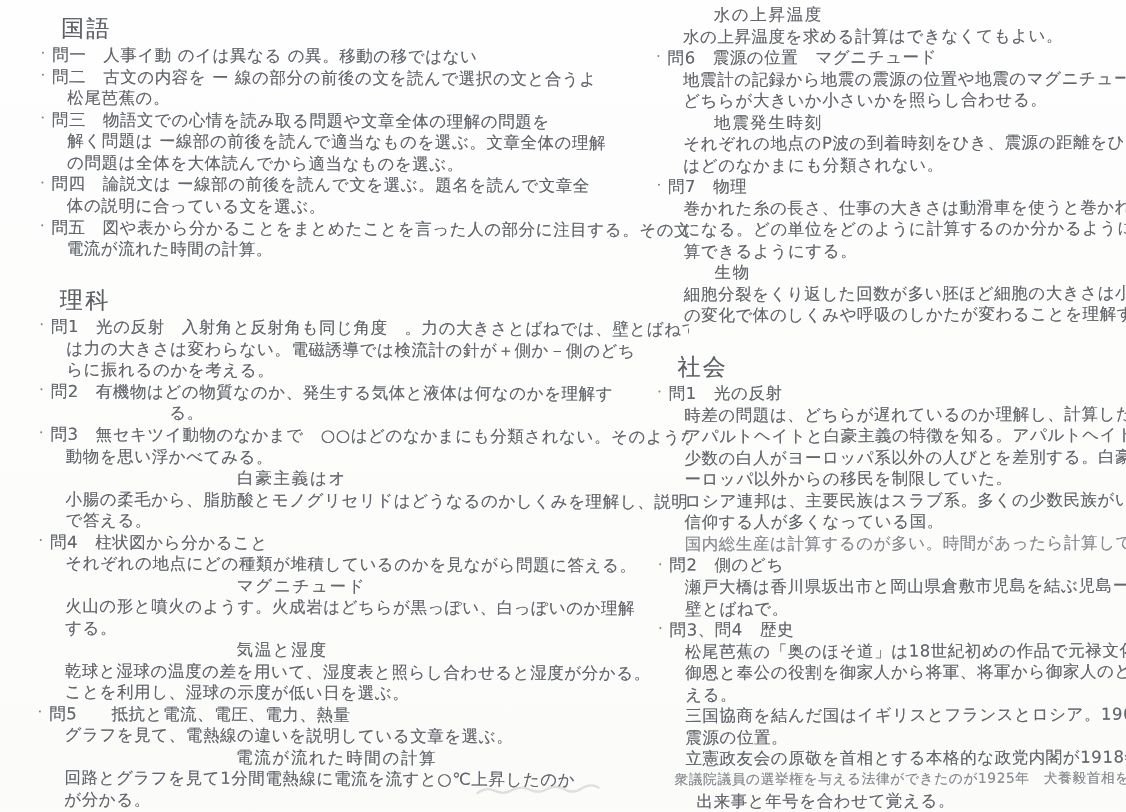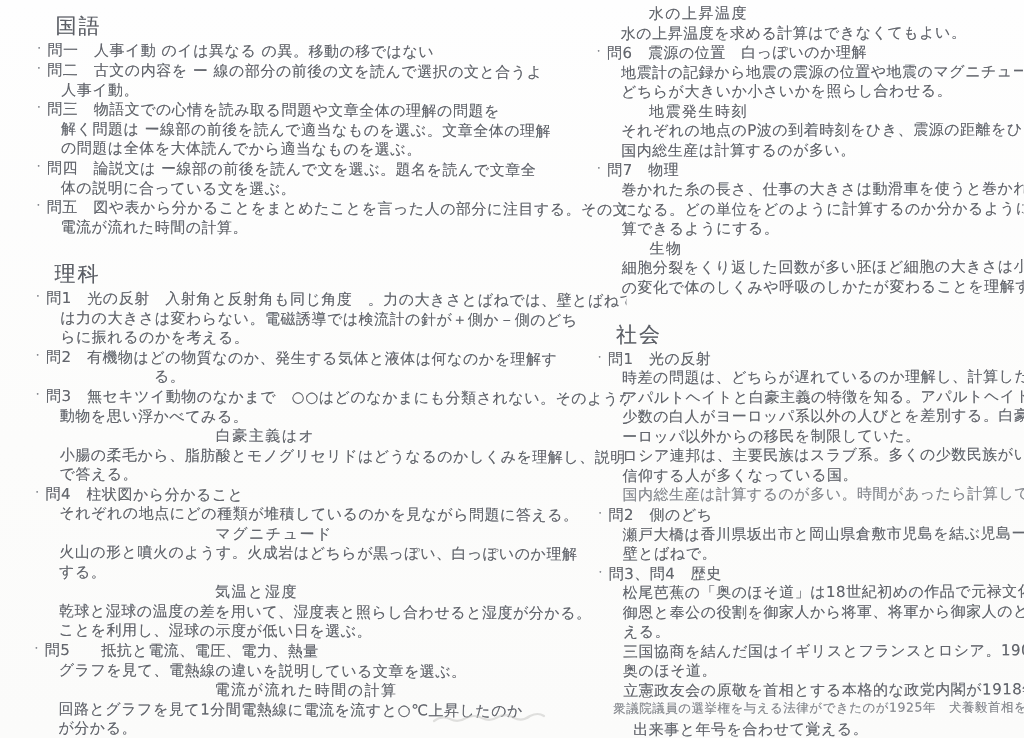--- a/index.html
+++ b/index.html
@@ -46,21 +46,21 @@
   #smudge-mark svg{display:block;}
 </style>
 </head>
 <body>
 
 <div id="scan-page">
   <div id="col-left" class="col">
       <div class="line k-title"><span class="txt">国語</span></div>
       <div class="line k-item"><span class="bullet">・</span><span class="txt">問一　人事イ動 のイは異なる の異。移動の移ではない</span></div>
       <div class="line k-item"><span class="bullet">・</span><span class="txt">問二　古文の内容を ー 線の部分の前後の文を読んで選択の文と合うよ</span></div>
-      <div class="line k-cont"><span class="txt">人事イ動。</span></div>
+      <div class="line k-cont"><span class="txt">松尾芭蕉の。</span></div>
       <div class="line k-item"><span class="bullet">・</span><span class="txt">問三　物語文での心情を読み取る問題や文章全体の理解の問題を</span></div>
       <div class="line k-cont"><span class="txt">解く問題は ー線部の前後を読んで適当なものを選ぶ。文章全体の理解</span></div>
       <div class="line k-cont"><span class="txt">の問題は全体を大体読んでから適当なものを選ぶ。</span></div>
       <div class="line k-item"><span class="bullet">・</span><span class="txt">問四　論説文は ー線部の前後を読んで文を選ぶ。題名を読んで文章全</span></div>
       <div class="line k-cont"><span class="txt">体の説明に合っている文を選ぶ。</span></div>
       <div class="line k-item"><span class="bullet">・</span><span class="txt">問五　図や表から分かることをまとめたことを言った人の部分に注目する。その文</span></div>
       <div class="line k-cont"><span class="txt">電流が流れた時間の計算。</span></div>
       <div class="line k-gap"></div>
       <div class="line k-title"><span class="txt">理科</span></div>
       <div class="line k-item"><span class="bullet">・</span><span class="txt">問1　光の反射　入射角と反射角も同じ角度　。力の大きさとばねでは、壁とばねで</span></div>
@@ -83,26 +83,26 @@
       <div class="line k-cont"><span class="txt">ことを利用し、湿球の示度が低い日を選ぶ。</span></div>
       <div class="line k-item"><span class="bullet">・</span><span class="txt">問5　　抵抗と電流、電圧、電力、熱量</span></div>
       <div class="line k-cont"><span class="txt">グラフを見て、電熱線の違いを説明している文章を選ぶ。</span></div>
       <div class="line k-subhead"><span class="txt">電流が流れた時間の計算</span></div>
       <div class="line k-cont"><span class="txt">回路とグラフを見て1分間電熱線に電流を流すと○℃上昇したのか</span></div>
       <div class="line k-cont"><span class="txt">が分かる。</span></div>
     </div>
   <div id="col-right" class="col">
       <div class="line k-subhead-r"><span class="txt">水の上昇温度</span></div>
       <div class="line k-cont"><span class="txt">水の上昇温度を求める計算はできなくてもよい。</span></div>
-      <div class="line k-item"><span class="bullet">・</span><span class="txt">問6　震源の位置　白っぽいのか理解</span></div>
+      <div class="line k-item"><span class="bullet">・</span><span class="txt">問6　震源の位置　マグニチュード</span></div>
       <div class="line k-cont"><span class="txt">地震計の記録から地震の震源の位置や地震のマグニチュード</span></div>
       <div class="line k-cont"><span class="txt">どちらが大きいか小さいかを照らし合わせる。</span></div>
       <div class="line k-subhead-r"><span class="txt">地震発生時刻</span></div>
       <div class="line k-cont"><span class="txt">それぞれの地点のP波の到着時刻をひき、震源の距離をひき</span></div>
-      <div class="line k-cont"><span class="txt">国内総生産は計算するのが多い。</span></div>
+      <div class="line k-cont"><span class="txt">はどのなかまにも分類されない。</span></div>
       <div class="line k-item"><span class="bullet">・</span><span class="txt">問7　物理</span></div>
       <div class="line k-cont"><span class="txt">巻かれた糸の長さ、仕事の大きさは動滑車を使うと巻かれる糸</span></div>
       <div class="line k-cont"><span class="txt">になる。どの単位をどのように計算するのか分かるようにする。仕事</span></div>
       <div class="line k-cont"><span class="txt">算できるようにする。</span></div>
       <div class="line k-subhead-r"><span class="txt">生物</span></div>
       <div class="line k-cont"><span class="txt">細胞分裂をくり返した回数が多い胚ほど細胞の大きさは小さくなる</span></div>
       <div class="line k-cont"><span class="txt">の変化で体のしくみや呼吸のしかたが変わることを理解する。</span></div>
       <div class="line k-gap"></div>
       <div class="line k-title"><span class="txt">社会</span></div>
       <div class="line k-item"><span class="bullet">・</span><span class="txt">問1　光の反射</span></div>
@@ -114,21 +114,21 @@
       <div class="line k-cont"><span class="txt">信仰する人が多くなっている国。</span></div>
       <div class="line k-cont tone-light"><span class="txt">国内総生産は計算するのが多い。時間があったら計算して答</span></div>
       <div class="line k-item"><span class="bullet">・</span><span class="txt">問2　側のどち</span></div>
       <div class="line k-cont"><span class="txt">瀬戸大橋は香川県坂出市と岡山県倉敷市児島を結ぶ児島ー坂</span></div>
       <div class="line k-cont"><span class="txt">壁とばねで。</span></div>
       <div class="line k-item"><span class="bullet">・</span><span class="txt">問3、問4　歴史</span></div>
       <div class="line k-cont"><span class="txt">松尾芭蕉の「奥のほそ道」は18世紀初めの作品で元禄文化の作品</span></div>
       <div class="line k-cont"><span class="txt">御恩と奉公の役割を御家人から将軍、将軍から御家人のどち</span></div>
       <div class="line k-cont"><span class="txt">える。</span></div>
       <div class="line k-cont"><span class="txt">三国協商を結んだ国はイギリスとフランスとロシア。1907年。三</span></div>
-      <div class="line k-cont"><span class="txt">奥のほそ道。</span></div>
+      <div class="line k-cont"><span class="txt">震源の位置。</span></div>
       <div class="line k-cont"><span class="txt">立憲政友会の原敬を首相とする本格的な政党内閣が1918年、満25歳</span></div>
       <div class="line k-small tone-light"><span class="txt">衆議院議員の選挙権を与える法律ができたのが1925年　犬養毅首相を暗</span></div>
       <div class="line k-last"><span class="txt">出来事と年号を合わせて覚える。</span></div>
     </div>
   <div id="smudge-mark">
     <svg width="130" height="14" viewBox="0 0 130 14">
       <path d="M2 9 q 8 -6 16 -2 q 8 4 16 -1 q 8 -4 16 0 q 8 4 16 -1 q 8 -4 16 1 q 8 4 16 -2 q 8 -4 14 0" fill="none" stroke="#c9c9c7" stroke-width="2.2" stroke-linecap="round"></path>
     </svg>
   </div>
 </div>

